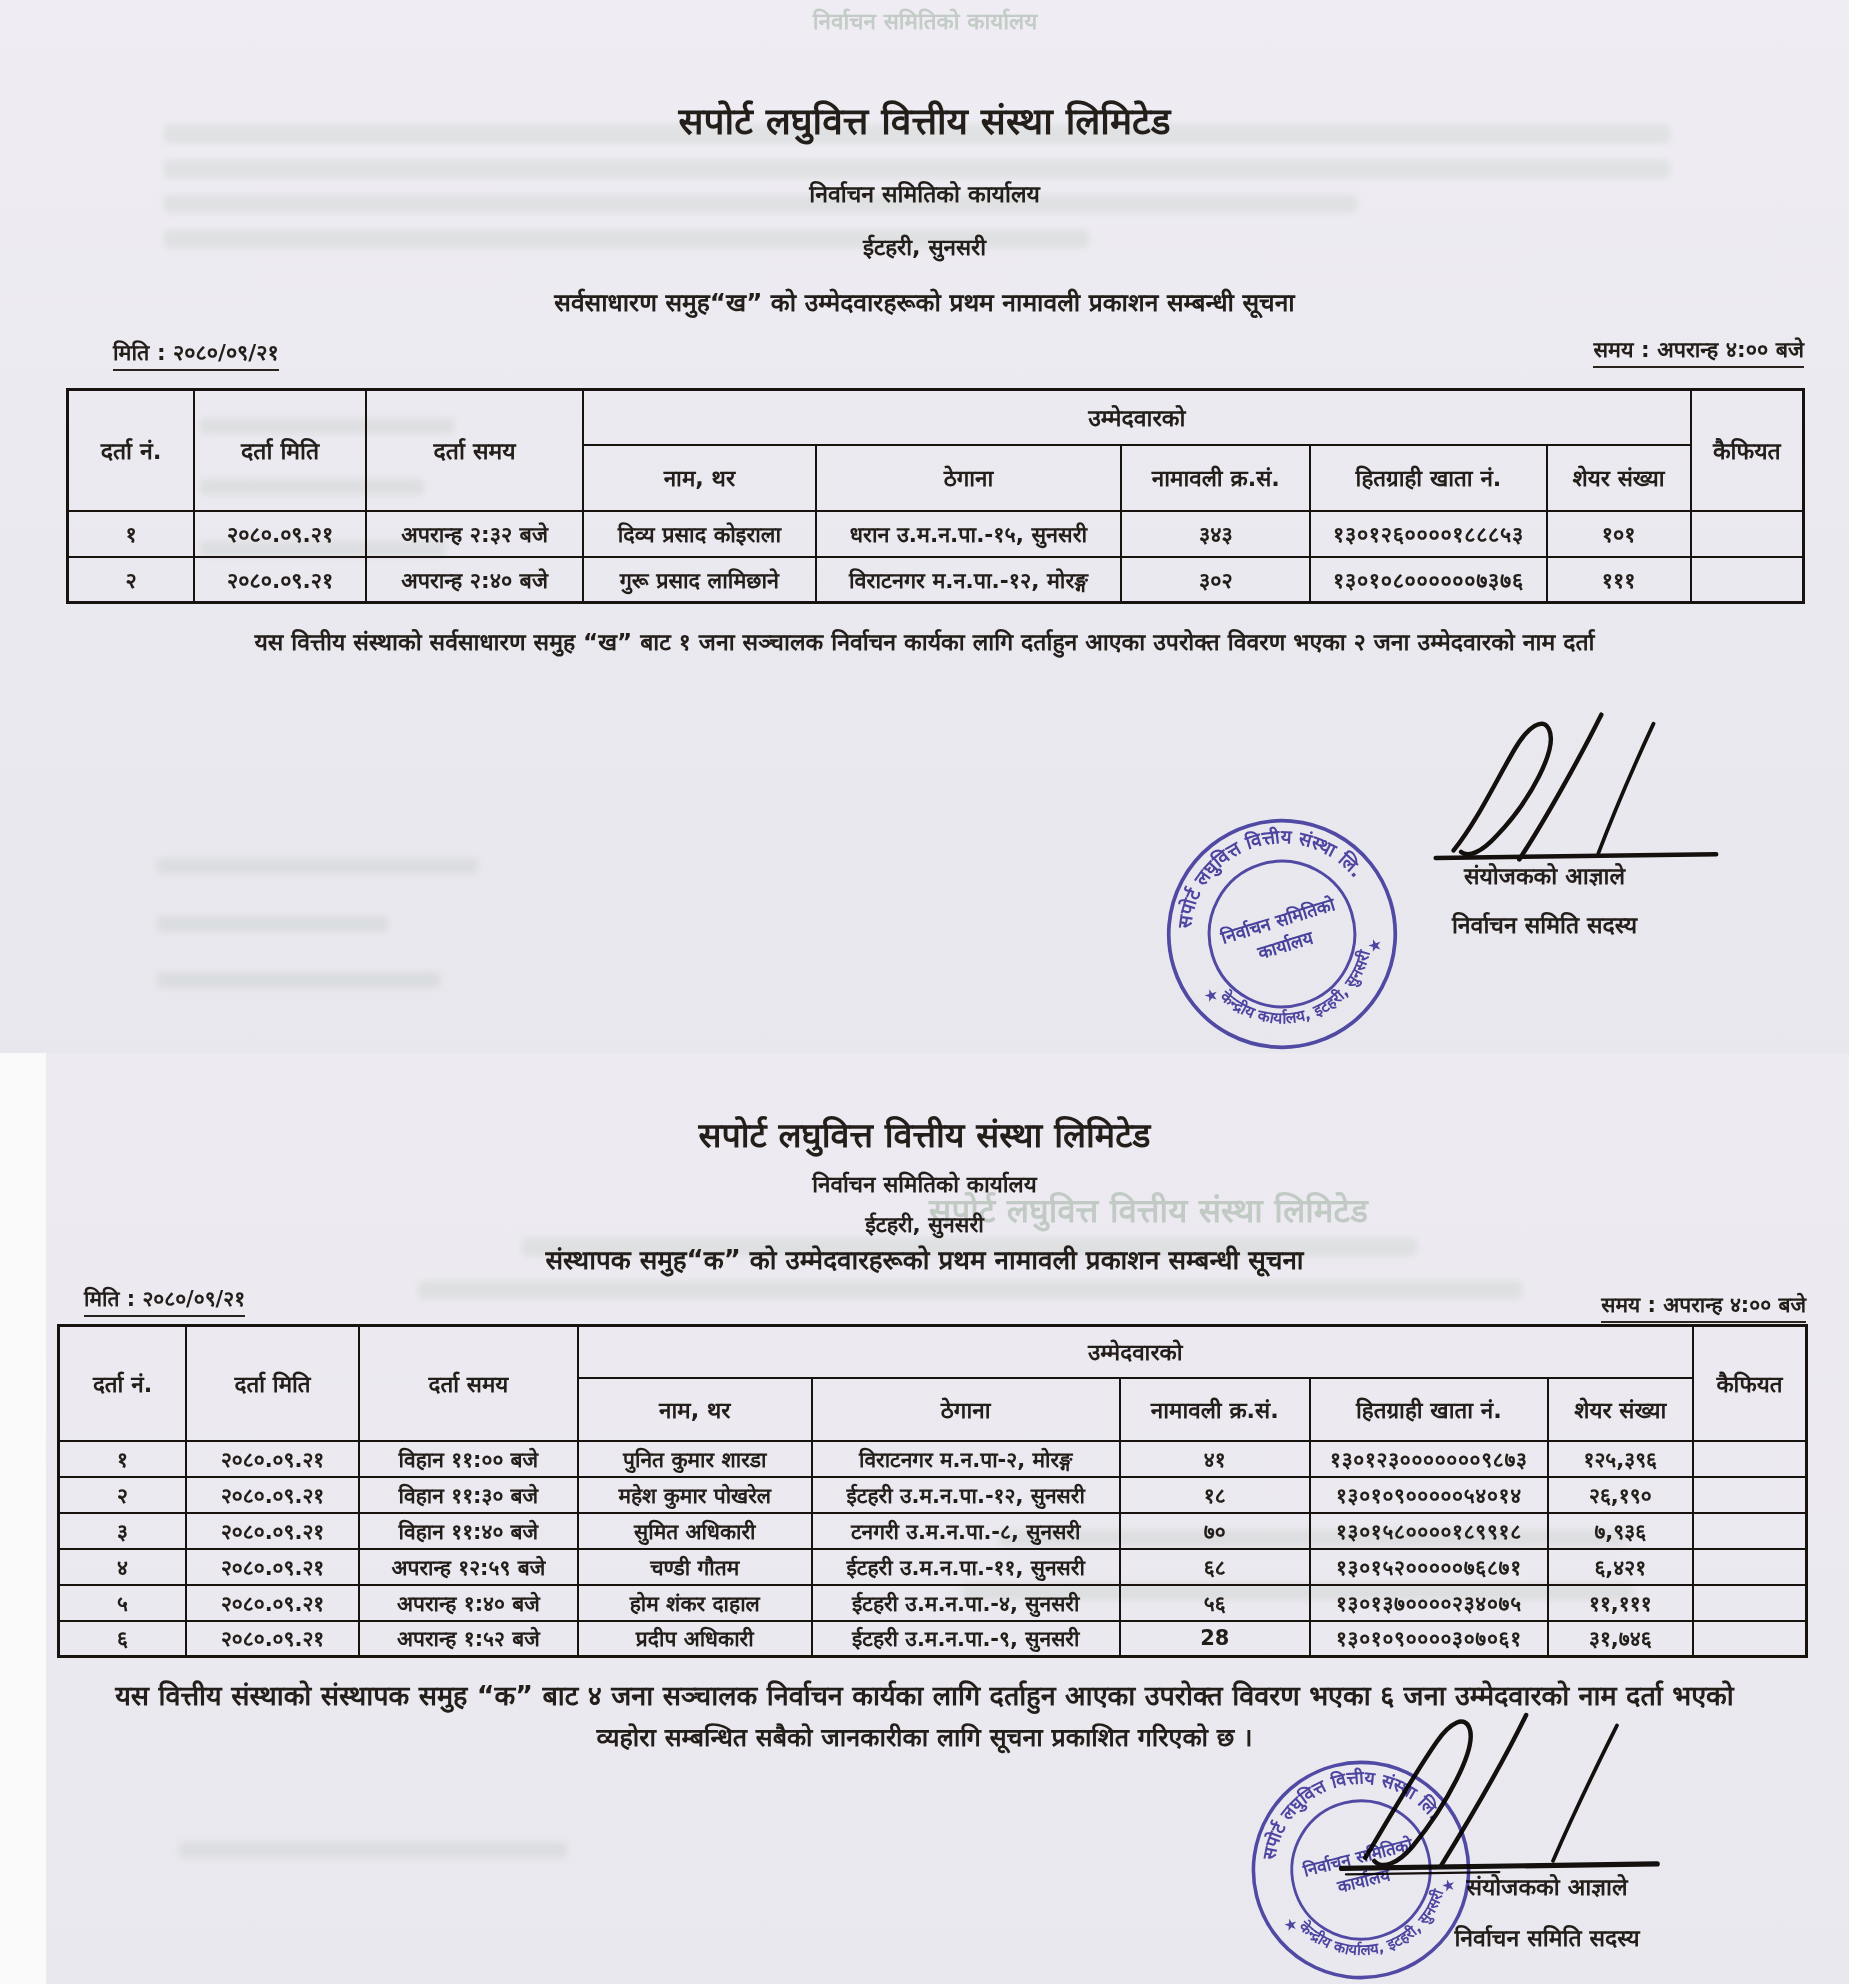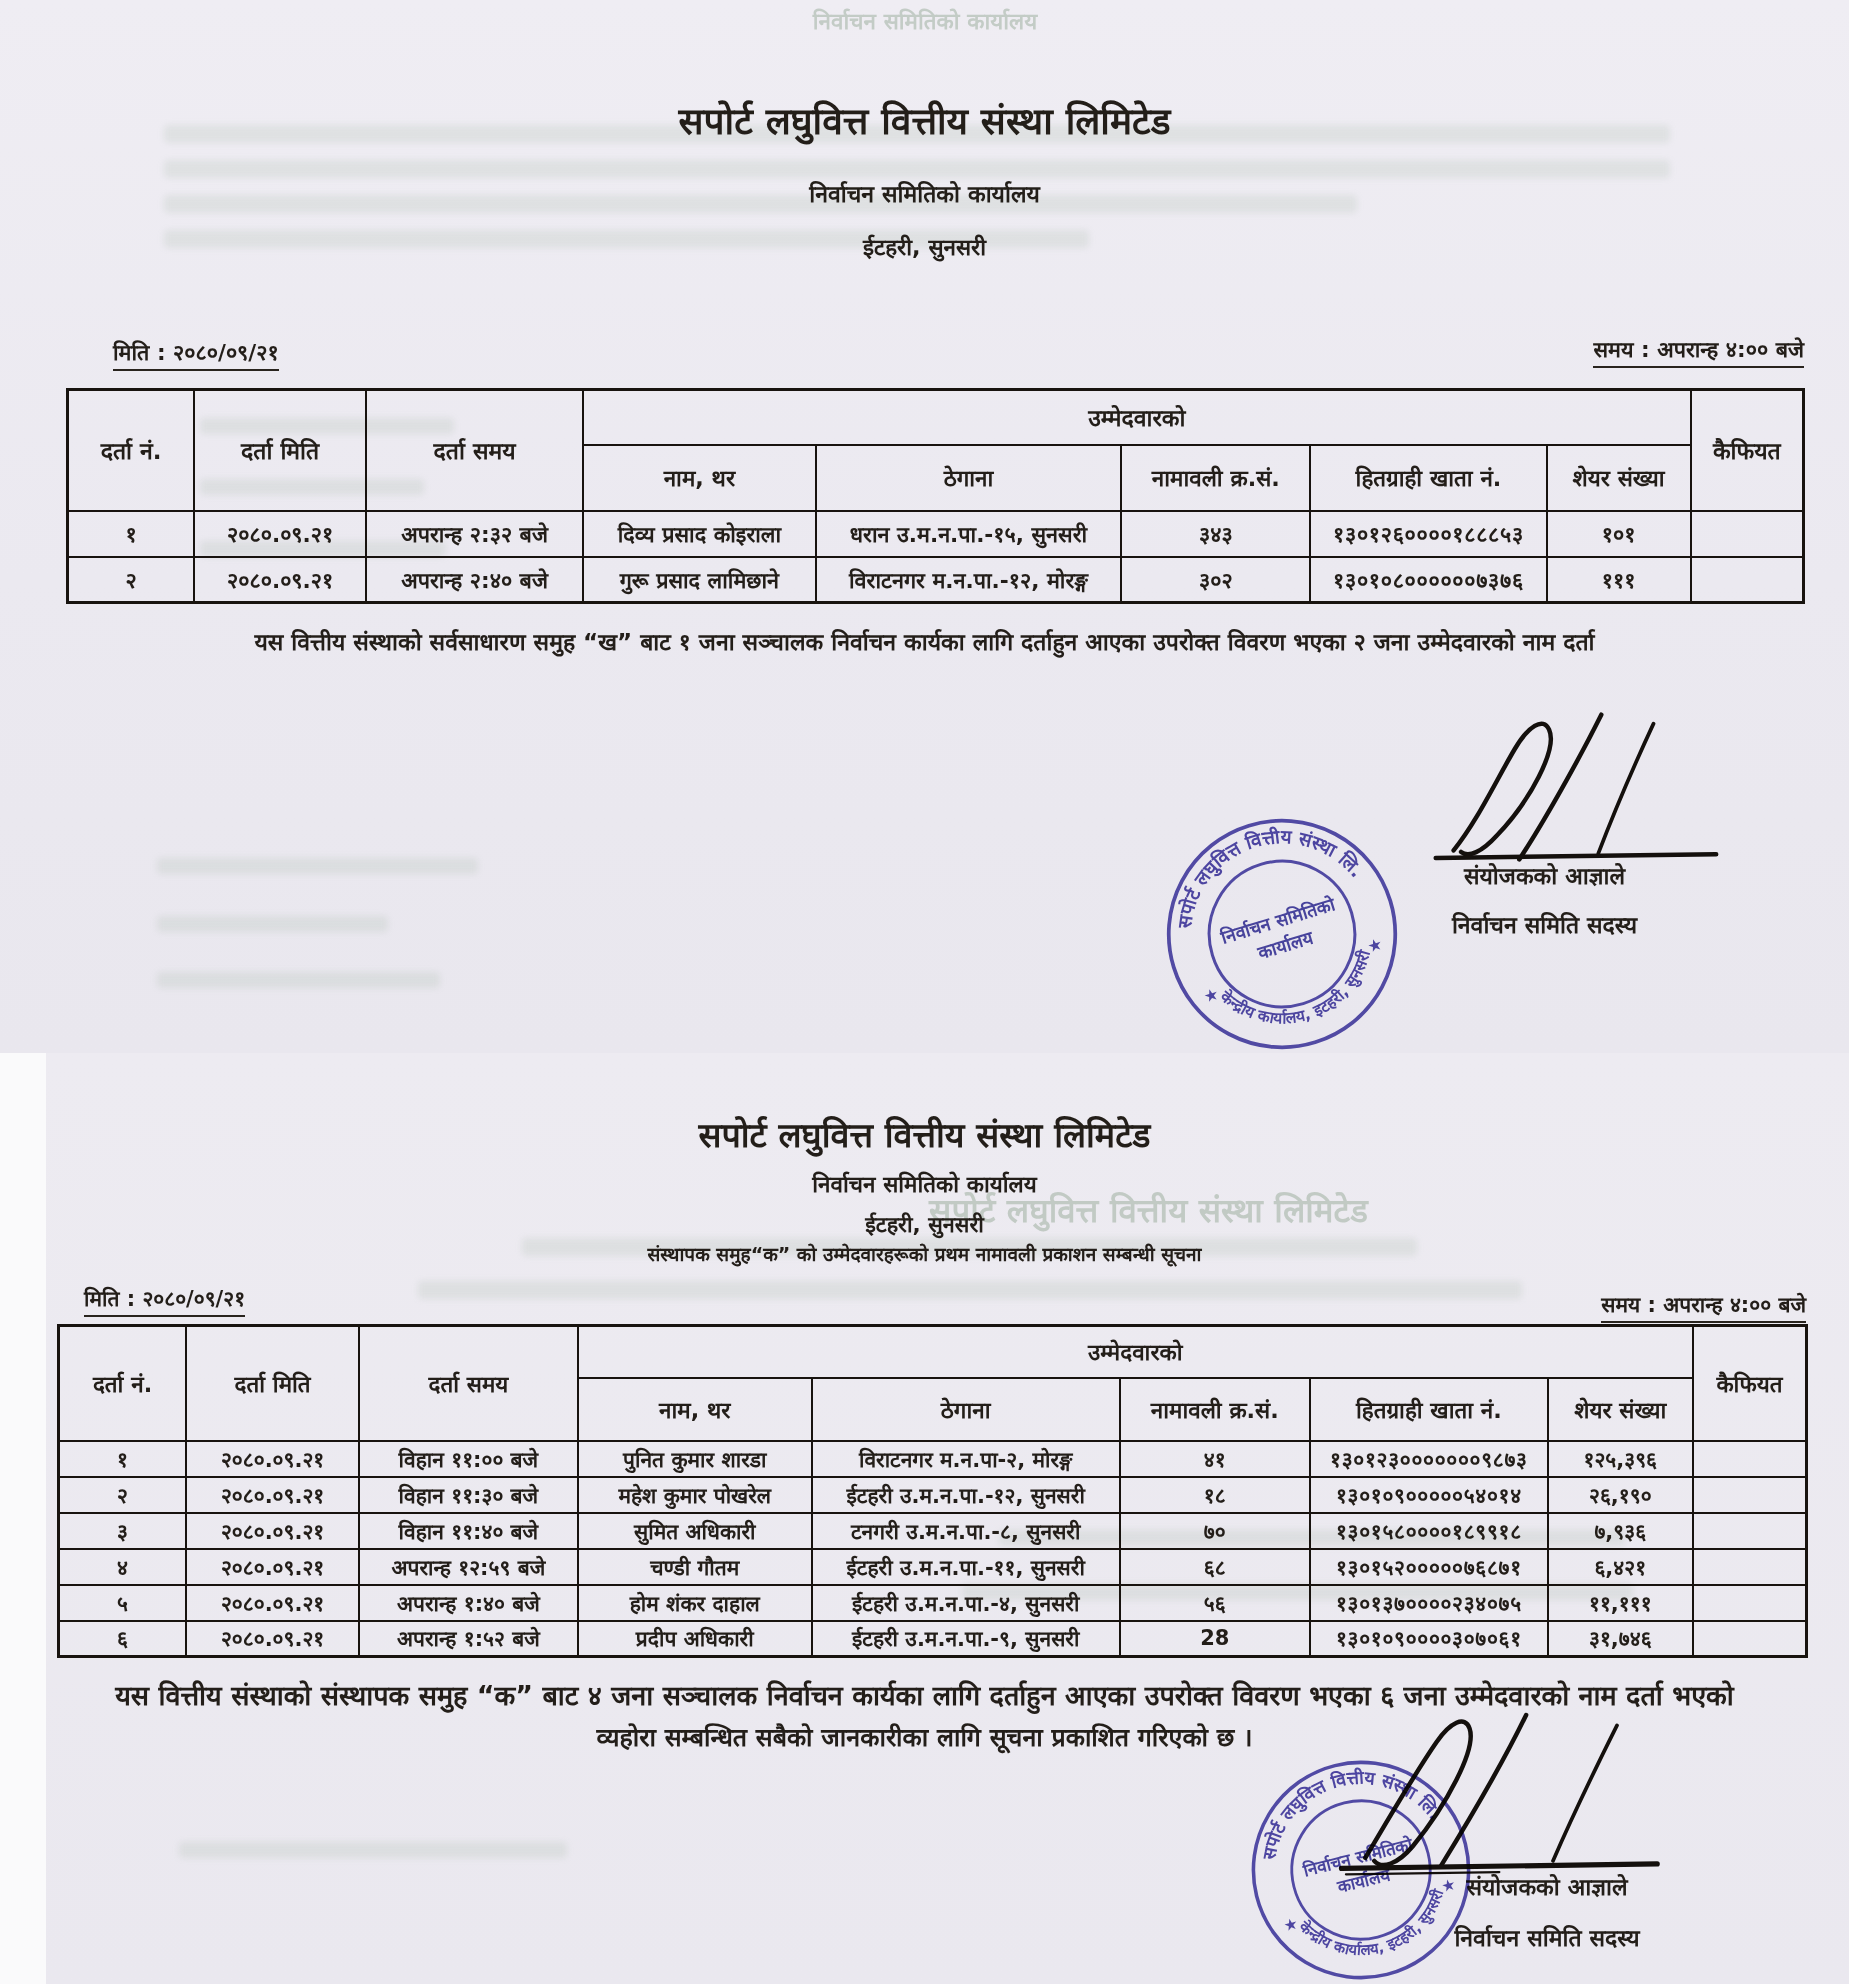--- a/index.html
+++ b/index.html
@@ -68,20 +68,21 @@
   <div class="gbar" style="left:999px;top:1530px;width:626px;height:16.4px"></div>
   <div class="gbar" style="left:962px;top:1584px;width:671px;height:16.4px"></div>
   <div class="gbar" style="left:179px;top:1842px;width:388px;height:16.4px"></div>
 
   <div class="gtext" style="left:470px;top:4.5px;width:910px;font-size:22.4px">निर्वाचन समितिको कार्यालय</div>
   <div class="gtext" style="left:567px;top:1187px;width:1163px;font-size:33px">सपोर्ट लघुवित्त वित्तीय संस्था लिमिटेड</div>
 
   <div class="cline" style="top:94px;font-size:37px">सपोर्ट लघुवित्त वित्तीय संस्था लिमिटेड</div>
   <div class="cline" style="top:177px;font-size:23px">निर्वाचन समितिको कार्यालय</div>
   <div class="cline" style="top:231px;font-size:22.4px">ईटहरी, सुनसरी</div>
+  <div class="cline" style="top:285px;font-size:24.6px">सर्वसाधारण समुह“ख” को उम्मेदवारहरूको प्रथम नामावली प्रकाशन सम्बन्धी सूचना</div>
 
   <div class="abs ul" style="left:113px;top:337px;font-size:21.6px">मिति : २०८०/०९/२१</div>
   <div class="abs ul" style="right:45px;top:334px;font-size:21.6px">समय : अपरान्ह ४:०० बजे</div>
 
   <table class="doc-table t1" style="left:66px;top:388px;width:1739px">
     <colgroup>
       <col class="c1">
         <col class="c2">
         <col class="c3">
         <col class="c4">
@@ -159,21 +160,21 @@
     </text>
     <text x="160" y="150" text-anchor="middle" font-size="24" font-weight="bold" fill="#3f3aa0">निर्वाचन समितिको</text>
     <text x="160" y="184" text-anchor="middle" font-size="24" font-weight="bold" fill="#3f3aa0">कार्यालय</text>
     <text x="46" y="218" text-anchor="middle" font-size="22" fill="#453da5">★</text>
     <text x="274" y="218" text-anchor="middle" font-size="22" fill="#453da5">★</text>
   </svg>
 
   <div class="cline" style="top:1111px;font-size:34px">सपोर्ट लघुवित्त वित्तीय संस्था लिमिटेड</div>
   <div class="cline" style="top:1168px;font-size:22.4px">निर्वाचन समितिको कार्यालय</div>
   <div class="cline" style="top:1209px;font-size:21.6px">ईटहरी, सुनसरी</div>
-  <div class="cline" style="top:1241px;font-size:19px">संस्थापक समुह“क” को उम्मेदवारहरूको प्रथम नामावली प्रकाशन सम्बन्धी सूचना</div>
+  <div class="cline" style="top:1241px;font-size:26px">संस्थापक समुह“क” को उम्मेदवारहरूको प्रथम नामावली प्रकाशन सम्बन्धी सूचना</div>
 
   <div class="abs ul" style="left:84px;top:1284px;font-size:21px">मिति : २०८०/०९/२१</div>
   <div class="abs ul" style="right:43px;top:1290px;font-size:21px">समय : अपरान्ह ४:०० बजे</div>
 
   <table class="doc-table t2" style="left:57px;top:1324px;width:1751px">
     <colgroup>
       <col class="c1">
         <col class="c2">
         <col class="c3">
         <col class="c4">

